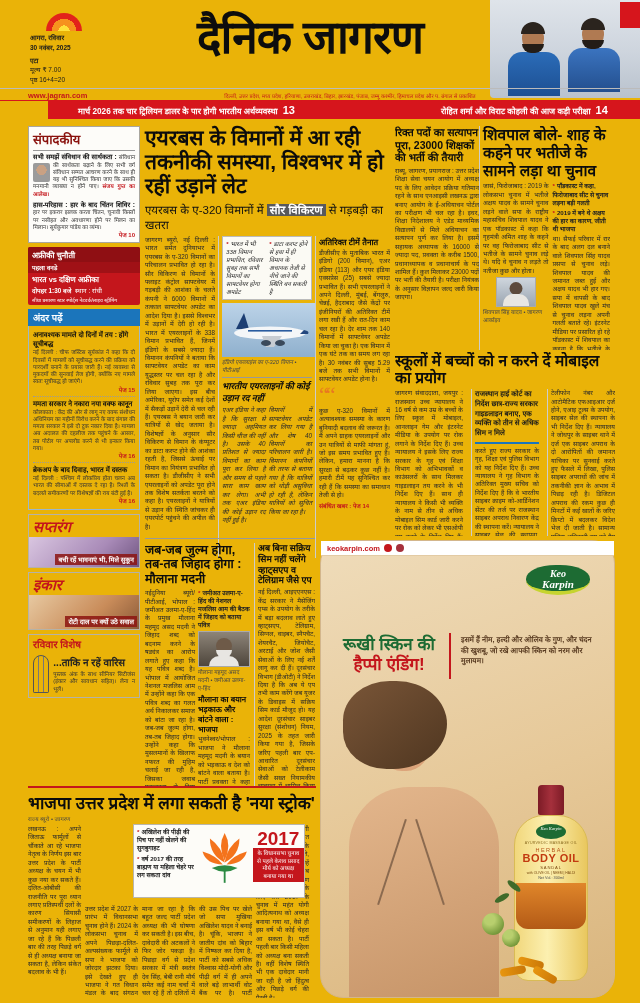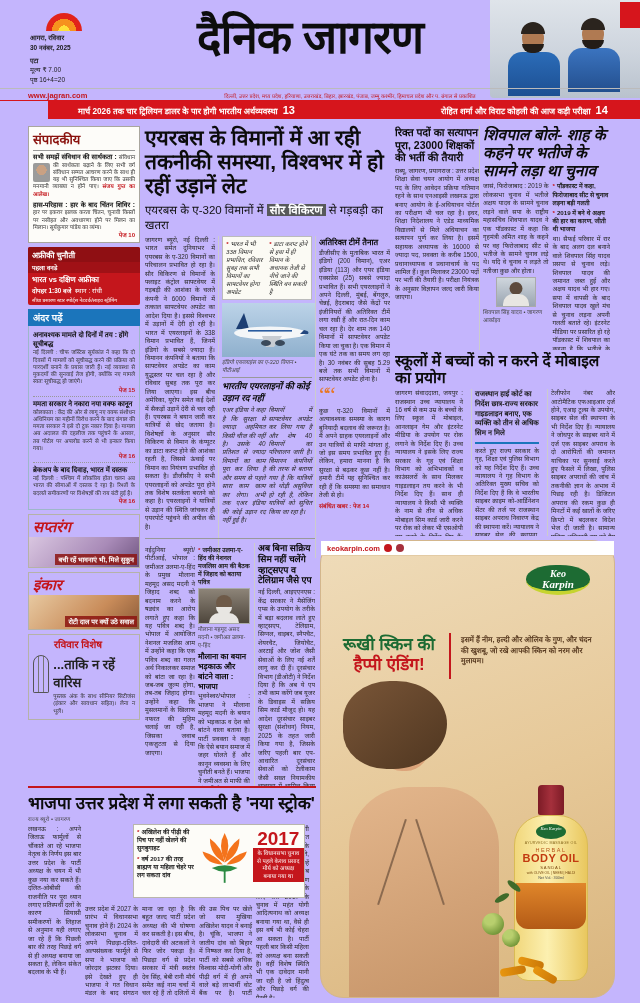--- a/index.html
+++ b/index.html
@@ -1,18 +1,18 @@
 <!DOCTYPE html>
 <html><head>
 <meta charset="utf-8">
 <style>
   * { margin:0; padding:0; box-sizing:border-box; }
   html,body { background:#e9e7e2; }
   body { font-family:"Liberation Sans","DejaVu Sans",sans-serif; }
-  .page { position:relative; width:640px; height:1003px; background:#c4b5fd; margin:0 auto; overflow:hidden; }
+  .page { position:relative; width:640px; height:1003px; background:#eab308; margin:0 auto; overflow:hidden; }
   .abs { position:absolute; }
   .jt { text-align:justify; }
   .t6 { font-size:6.3px; line-height:1.34; color:#2a2a2a; }
   .t55 { font-size:5.6px; line-height:1.3; color:#333; }
   .red { color:#c4161c; }
   .ohide { overflow:hidden; }
 
   
   .sun { width:36px; height:18px; border-radius:36px 36px 0 0;
          background:radial-gradient(circle at 50% 100%, #ffe13a 0 22%, #f6921e 22% 48%, #e2231a 48% 78%, #a81c1f 78% 100%); }
@@ -44,42 +44,42 @@
   .inside-bd { border:1px solid #9db7c9; border-top:none; padding:2px 4px; }
   .in-item { border-bottom:1px dotted #999; padding:2px 0; }
   .in-item:last-child { border-bottom:none; }
   .in-h { font-size:6.9px; font-weight:bold; color:#101010; margin-bottom:1px; }
   .in-pg { font-size:6px; font-weight:bold; color:#c4161c; text-align:right; }
   .promo { border:1px solid #b5b2a8; margin-bottom:4px; overflow:hidden; }
   .promo-title { font-size:15px; font-weight:bold; color:#c4161c; padding:1px 4px; font-style:italic; }
   .promo-img { height:34px; background:linear-gradient(135deg,#e7c9a1,#c98c5a 60%,#8a5a38); position:relative; }
   .promo-img2 { height:30px; background:linear-gradient(135deg,#d9c6e0,#a98bb8 60%,#6f5480); }
   .promo-tag { font-size:6.6px; font-weight:bold; color:#fff; background:rgba(140,20,16,.85); position:absolute; right:2px; bottom:2px; padding:1px 3px; }
-  .rv-title { font-size:10px; font-weight:bold; color:#c4161c; padding:2px 4px;margin-left:21px; }
+  .rv-title { font-size:10px; font-weight:bold; color:#c4161c; padding:2px 4px; }
   .cage { width:30px; height:38px; border:1.5px solid #555; border-radius:14px 14px 2px 2px; position:relative; background:repeating-linear-gradient(90deg,transparent 0 4px,#777 4px 5px); }
 
   
   .lead-hl { font-size:21px; font-weight:bold; line-height:1.14; color:#0c0c0c; }
   .lead-sub { font-size:11.5px; color:#111; margin-top:4px; }
   .mark { background:#58595b; color:#fff; padding:0 3px; font-weight:bold; }
   .pointbox { border:1px solid #bbb; background:#fbfaf4; display:flex; gap:4px; padding:3px; }
   .pt { font-size:6.2px; line-height:1.3; color:#222; }
   .pt::before { content:"*"; color:#c4161c; font-weight:bold; margin-right:2px; }
   .caption { font-size:5.6px; color:#444; margin-top:1px; }
   .sub2-h { font-size:8.8px; font-weight:bold; color:#0c0c0c; border-top:1px solid #999; padding-top:2px; margin-top:3px; }
   .ex-h { font-size:8.2px; font-weight:bold; color:#0c0c0c; margin-bottom:2px; }
   .quote-mark { font-size:22px; color:#e87722; font-family:"Liberation Serif","DejaVu Serif",serif; line-height:.6; }
   .quote-mark::before { content:"\201C\201C"; letter-spacing:-3px; }
   .related { font-size:6px; font-weight:bold; color:#c4161c; margin-top:2px; }
 
   .col-rule { border-left:1px solid #ccc; padding-left:3px; }
 
   
   .teach-hl { font-size:10.5px; font-weight:bold; line-height:1.2; color:#0c0c0c; }
-  .shiv-hl { font-size:15.5px; font-weight:bold; line-height:1.15; color:#0c0c0c;font-style:italic; }
+  .shiv-hl { font-size:15.5px; font-weight:bold; line-height:1.15; color:#0c0c0c; }
   .portrait { background:linear-gradient(180deg,#cfd6dd,#9aa5b1); position:relative; overflow:hidden; border:1px solid #aaa; }
   .sil-head { position:absolute; left:50%; transform:translateX(-50%); border-radius:50%; background:#5d4a3c; }
   .sil-body { position:absolute; left:50%; transform:translateX(-50%); border-radius:10px 10px 0 0; background:#3c4654; }
   .beard { position:absolute; left:50%; transform:translateX(-50%); border-radius:0 0 8px 8px; background:#e8e6e2; }
 
   .mob-hl { font-size:15.5px; font-weight:bold; line-height:1.1; color:#0c0c0c; }
   .pull { font-size:7.2px; font-weight:bold; color:#1a1a1a; line-height:1.35; border-bottom:2px solid #1b75bb; padding-bottom:4px; margin-bottom:3px; }
 
   .madani-hl { font-size:12.5px; font-weight:bold; line-height:1.15; color:#0c0c0c; }
   .madani-sub { font-size:7.8px; font-weight:bold; color:#0c0c0c; margin:2px 0 1px; }
@@ -220,21 +220,21 @@
       <div class="promo-img">
         <span class="promo-tag">रोटी दाल पर क्यों उठे सवाल</span>
       </div>
     </div>
 
     <div class="promo">
       <div class="rv-title">रविवार विशेष</div>
       <div style="display:flex;gap:4px;padding:2px 4px 4px;">
         <div class="cage"></div>
         <div>
-          <div style="font-size:13px;font-weight:bold;color:#222;">...ताकि न रहें वारिस</div>
+          <div style="font-size:10px;font-weight:bold;color:#222;">...ताकि न रहें वारिस</div>
           <div class="t55 jt" style="margin-top:2px;">पुस्तक अंक के साथ सीनियर सिटीजंस (इंकार और सावधान सहित)। लेना न भूलें।</div>
         </div>
       </div>
     </div>
   </aside>
 
   <section class="abs" style="left:145px;top:126px;width:245px;">
     <h2 class="lead-hl">एयरबस के विमानों में आ रही तकनीकी समस्या, विश्वभर में हो रहीं उड़ानें लेट</h2>
     <p class="lead-sub">
       <span>एयरबस के ए-320 विमानों में</span>
@@ -279,20 +279,21 @@
           <div class="t6 jt" style="margin-top:1px;">कुछ ए-320 विमानों में अत्यावश्यक समस्या के कारण बुनियादी बदलाव की जरूरत है। मैं अपने ग्राहक एयरलाइनों और उन यात्रियों से माफी मांगता हूं, जो इस समय प्रभावित हुए हैं। लेकिन, हमारा मानना है कि सुरक्षा से बढ़कर कुछ नहीं है। हमारी टीमें यह सुनिश्चित कर रही हैं कि समस्या का समाधान तेजी से हो।</div>
           <div class="related">संबंधित खबर : पेज 14</div>
         </div>
       </div>
     </div>
   </section>
 
   <section class="abs" style="left:145px;top:538px;width:170px;height:248px;border-top:1px solid #999;padding-top:4px;">
     <div style="display:flex;gap:4px;height:244px;overflow:hidden;">
       <div style="width:105px;">
+        <h2 class="madani-hl">जब-जब जुल्म होगा, तब-तब जिहाद होगा : मौलाना मदनी</h2>
         <div style="display:flex;gap:3px;margin-top:3px;">
           <div class="t6 jt" style="width:50px;">नईदुनिया ब्यूरो/पीटीआई, भोपाल : जमीअत उलमा-ए-हिंद के प्रमुख मौलाना महमूद असद मदनी ने जिहाद शब्द को बदनाम करने के षड्यंत्र का आरोप लगाते हुए कहा कि यह पवित्र शब्द है। भोपाल में आयोजित नेशनल मजलिस आम में उन्होंने कहा कि एक पवित्र शब्द का गलत अर्थ निकालकर समाज को बांटा जा रहा है। जब-जब जुल्म होगा, तब-तब जिहाद होगा। उन्होंने कहा कि मुसलमानों के खिलाफ नफरत की मुहिम चलाई जा रही है, जिसका जवाब एकजुटता से दिया जाएगा।</div>
           <div style="width:52px;">
             <div class="pt" style="font-weight:bold;">जमीअत उलमा-ए-हिंद की नेशनल मजलिस आम की बैठक में जिहाद को बताया पवित्र</div>
             <div class="portrait" style="width:52px;height:36px;margin-top:2px;background:linear-gradient(180deg,#8d8478,#4e463c);">
               <div class="sil-head" style="width:16px;height:16px;top:6px;background:#6e5a48;"></div>
               <div class="beard" style="width:16px;height:8px;top:18px;"></div>
               <div class="sil-body" style="width:30px;height:14px;top:24px;background:#e8e6e2;"></div>
             </div>
             <div class="caption">मौलाना महमूद असद मदनी • जमीअत उलमा-ए-हिंद</div>

